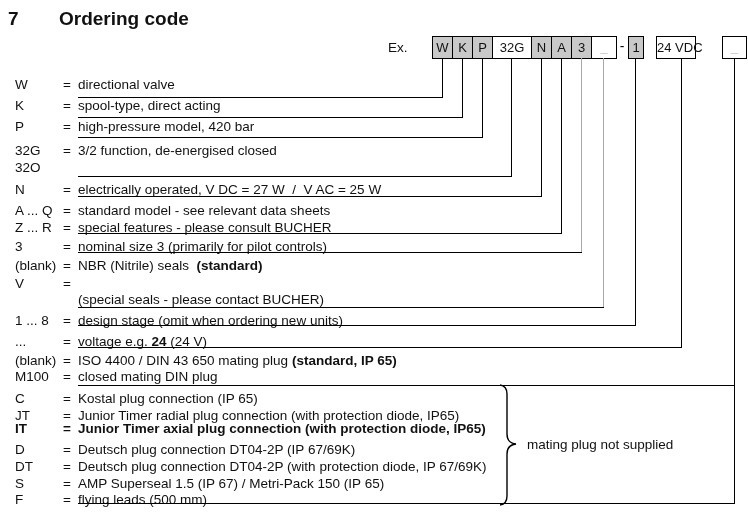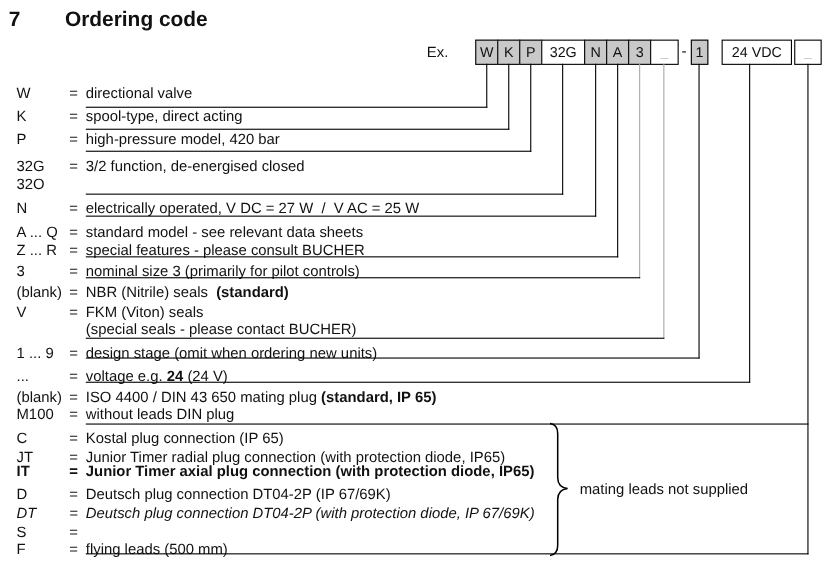--- a/index.html
+++ b/index.html
@@ -53,21 +53,21 @@
       <div class="box shaded" style="left: 432px; width: 21px;">W</div>
       <div class="box shaded" style="left: 452px; width: 21px;">K</div>
       <div class="box shaded" style="left: 472px; width: 21px;">P</div>
       <div class="box" style="left: 492px; width: 40px;">32G</div>
       <div class="box shaded" style="left: 531px; width: 21px;">N</div>
       <div class="box shaded" style="left: 551px; width: 21px;">A</div>
       <div class="box shaded" style="left: 571px; width: 21px;">3</div>
       <div class="box blankchar" style="left: 591px; width: 26px;">_</div>
       <div class="sep" style="left: 616px; width: 12px;">-</div>
       <div class="box shaded" style="left: 628px; width: 16px;">1</div>
-      <div class="box" style="left: 656px; width: 64px;">24 VDC</div>
+      <div class="box" style="left: 656px; width: 40px;">24 VDC</div>
       <div class="box blankchar" style="left: 722px; width: 25px;">_</div>
     </div>
   <div id="connectors">
       <div class="vline" style="left: 442px; height: 40px;"></div>
       <div class="vline" style="left: 462px; height: 60px;"></div>
       <div class="vline" style="left: 482px; height: 80px;"></div>
       <div class="vline" style="left: 511px; height: 119px;"></div>
       <div class="vline" style="left: 541px; height: 139px;"></div>
       <div class="vline" style="left: 561px; height: 176px;"></div>
       <div class="vline gray" style="left: 581px; height: 195px;"></div>
@@ -87,39 +87,39 @@
       <div class="row" style="top: 160px;"><span class="lbl">32O</span></div>
       <div class="rowline" style="top: 176px; width: 434px;"></div>
       <div class="row" style="top: 182px;"><span class="lbl">N</span><span class="eq">=</span><span class="desc">electrically operated, V DC = 27 W  /  V AC = 25 W</span></div>
       <div class="rowline" style="top: 196px; width: 464px;"></div>
       <div class="row" style="top: 203px;"><span class="lbl">A ... Q</span><span class="eq">=</span><span class="desc">standard model - see relevant data sheets</span></div>
       <div class="row" style="top: 220px;"><span class="lbl">Z ... R</span><span class="eq">=</span><span class="desc">special features - please consult BUCHER</span></div>
       <div class="rowline" style="top: 233px; width: 484px;"></div>
       <div class="row" style="top: 239px;"><span class="lbl">3</span><span class="eq">=</span><span class="desc">nominal size 3 (primarily for pilot controls)</span></div>
       <div class="rowline" style="top: 252px; width: 504px;"></div>
       <div class="row" style="top: 258px;"><span class="lbl">(blank)</span><span class="eq">=</span><span class="desc">NBR (Nitrile) seals  <b>(standard)</b></span></div>
-      <div class="row" style="top: 276px;"><span class="lbl">V</span><span class="eq">=</span><span class="desc">FKM (Viton) seals</span></div>
+      <div class="row" style="top: 276px;"><span class="lbl">V</span><span class="eq">=</span></div>
       <div class="row" style="top: 292px;"><span class="lbl"></span><span class="desc">(special seals - please contact BUCHER)</span></div>
       <div class="rowline" style="top: 307px; width: 526px;"></div>
-      <div class="row" style="top: 313px;"><span class="lbl">1 ... 9</span><span class="eq">=</span><span class="desc">design stage (omit when ordering new units)</span></div>
+      <div class="row" style="top: 313px;"><span class="lbl">1 ... 8</span><span class="eq">=</span><span class="desc">design stage (omit when ordering new units)</span></div>
       <div class="rowline" style="top: 325px; width: 558px;"></div>
       <div class="row" style="top: 334px;"><span class="lbl">...</span><span class="eq">=</span><span class="desc">voltage e.g. <b>24</b> (24 V)</span></div>
       <div class="rowline" style="top: 347px; width: 604px;"></div>
       <div class="row" style="top: 353px;"><span class="lbl">(blank)</span><span class="eq">=</span><span class="desc">ISO 4400 / DIN 43 650 mating plug <b>(standard, IP 65)</b></span></div>
-      <div class="row" style="top: 369px;"><span class="lbl">M100</span><span class="eq">=</span><span class="desc">without leads DIN plug</span></div>
+      <div class="row" style="top: 369px;"><span class="lbl">M100</span><span class="eq">=</span><span class="desc">closed mating DIN plug</span></div>
       <div class="rowline" style="top: 385px; width: 657px;"></div>
       <div class="row" style="top: 391px;"><span class="lbl">C</span><span class="eq">=</span><span class="desc">Kostal plug connection (IP 65)</span></div>
       <div class="row" style="top: 408px; text-align: center;"><span class="lbl">JT</span><span class="eq">=</span><span class="desc">Junior Timer radial plug connection (with protection diode, IP65)</span></div>
       <div class="row" style="top: 421px; font-weight: bold;"><span class="lbl">IT</span><span class="eq">=</span><span class="desc">Junior Timer axial plug connection (with protection diode, IP65)</span></div>
       <div class="row" style="top: 442px;"><span class="lbl">D</span><span class="eq">=</span><span class="desc">Deutsch plug connection DT04-2P (IP 67/69K)</span></div>
-      <div class="row" style="top: 459px; font-style: italic;"><span class="lbl">DT</span><span class="eq">=</span><span class="desc">Deutsch plug connection DT04-2P (with protection diode, IP 67/69K)</span></div>
-      <div class="row" style="top: 476px;"><span class="lbl">S</span><span class="eq">=</span></div>
+      <div class="row" style="top: 459px;"><span class="lbl">DT</span><span class="eq">=</span><span class="desc">Deutsch plug connection DT04-2P (with protection diode, IP 67/69K)</span></div>
+      <div class="row" style="top: 476px;"><span class="lbl">S</span><span class="eq">=</span><span class="desc">AMP Superseal 1.5 (IP 67) / Metri-Pack 150 (IP 65)</span></div>
       <div class="row" style="top: 492px;"><span class="lbl">F</span><span class="eq">=</span><span class="desc">flying leads (500 mm)</span></div>
       <div class="rowline" style="top: 503px; width: 657px;"></div>
     </div>
 
   <svg id="brace-svg" width="28" height="124" viewBox="0 0 28 124">
     <path d="M 6 2 Q 13 3 13 11 L 13 51 Q 13 60 22 61 Q 13 62 13 71 L 13 113 Q 13 121 6 122" fill="none" stroke="#000" stroke-width="1.4"></path>
   </svg>
 
-  <span class="brace-note">mating leads not supplied</span>
+  <span class="brace-note">mating plug not supplied</span>
 
 </div>
 
 </body></html>

